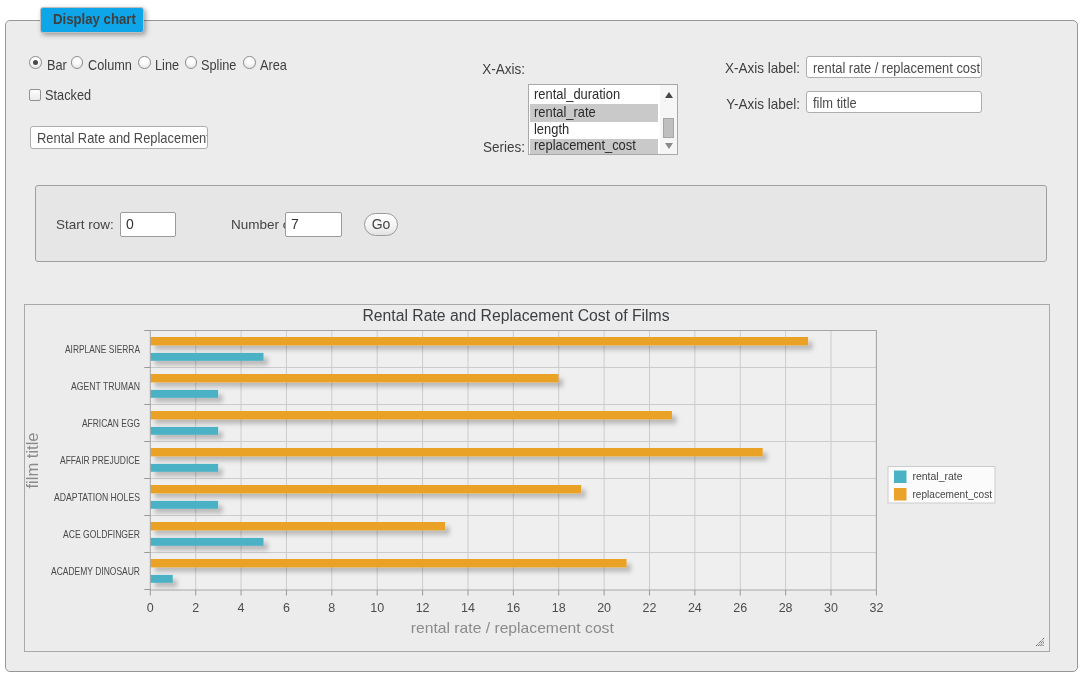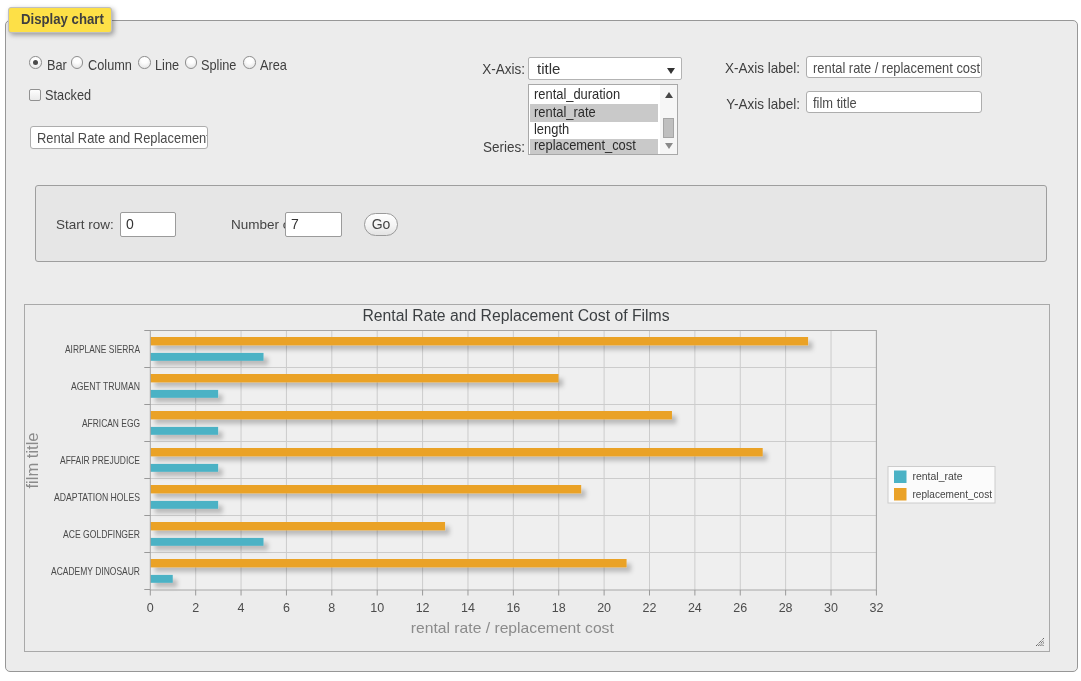--- a/index.html
+++ b/index.html
@@ -1,21 +1,21 @@
 <!DOCTYPE html>
 <html><head>
 <meta charset="utf-8">
 <style>
 * { margin:0; padding:0; box-sizing:border-box; }
 html,body { width:1081px; height:681px; background:#fff; font-family:"Liberation Sans", sans-serif; }
 #page { position:relative; width:1081px; height:681px; overflow:hidden; }
 .abs { position:absolute; }
 
 #fs1 { left:5px; top:20px; width:1073px; height:652px; background:#ececec; border:1.5px solid #979797; border-radius:5px; }
-#legend1 { left:8px; top:7px; width:104px; height:26px; background:#fde047; border:1px solid #bfbfbf; border-radius:3px; box-shadow:2px 2px 5px rgba(0,0,0,0.35);text-align:right; }
+#legend1 { left:40px; top:7px; width:104px; height:26px; background:#0ea5e9; border:1px solid #bfbfbf; border-radius:3px; box-shadow:2px 2px 5px rgba(0,0,0,0.35);text-align:right; }
 #legend1 span { position:absolute; left:12px; top:-2px; line-height:25px; font-size:15px; font-weight:bold; color:#3f3f3f; transform:scaleX(0.88); transform-origin:0 50%; white-space:nowrap; }
 .lbl { font-size:15px; color:#3f3f3f; transform:scaleX(0.85); transform-origin:0 50%; white-space:nowrap; }
 .lblr { font-size:15px; color:#3f3f3f; transform:scaleX(0.9); transform-origin:100% 50%; white-space:nowrap; text-align:right; }
 .radio { width:12.5px; height:12.5px; border-radius:50%; border:1px solid #8e8e8e; background:radial-gradient(circle at 50% 30%, #fefefe 30%, #dedede 100%); }
 .radio.on::after { content:''; position:absolute; left:2.75px; top:2.75px; width:5px; height:5px; border-radius:50%; background:#4a4a4a; }
 .checkbox { width:12px; height:12px; border:1px solid #919191; border-radius:2px; background:linear-gradient(#fdfdfd,#eaeaea); }
 .tinput { background:#fff; border:1px solid #adadad; border-radius:3px; font-size:14px; color:#4a4a4a; line-height:21px; white-space:nowrap; overflow:hidden; }
 .tinput i { font-style:normal; position:absolute; left:6px; top:0; font-size:15px; line-height:21px; transform:scaleX(0.86); transform-origin:0 50%; white-space:nowrap; }
 
 #xsel { left:528px; top:57px; width:154px; height:23px; background:#fff; border:1px solid #b3b3b3; border-radius:2px; }
@@ -60,24 +60,20 @@
   <span class="abs lbl" style="left:260px; top:55.5px;">Area</span>
 
   <div class="abs checkbox" style="left:28.5px; top:88.5px;"></div>
   <span class="abs lbl" style="left:45px; top:85.5px;">Stacked</span>
 
   <div class="abs tinput" style="left:30px; top:126px; width:178px; height:23px;">
       <i>Rental Rate and Replacement Cost</i>
     </div>
 
   <span class="abs lblr" style="left:425px; width:100px; top:60px;">X-Axis:</span>
-  <div class="abs" id="xsel">
-      <i>title</i>
-      <span class="arr"></span>
-    </div>
 
   <span class="abs lblr" style="left:425px; width:100px; top:137.5px;">Series:</span>
   <div class="abs" id="msel">
     <div class="opt" style="top:1px;">
         <i>rental_duration</i>
       </div>
     <div class="opt sel" style="top:18.5px;">
         <i>rental_rate</i>
       </div>
     <div class="opt" style="top:36px;">

